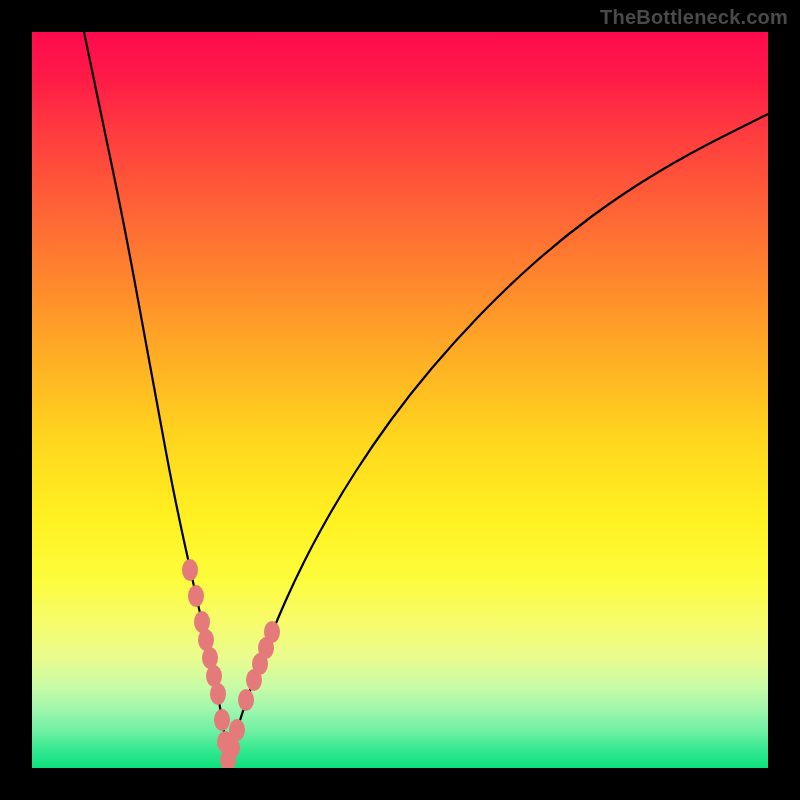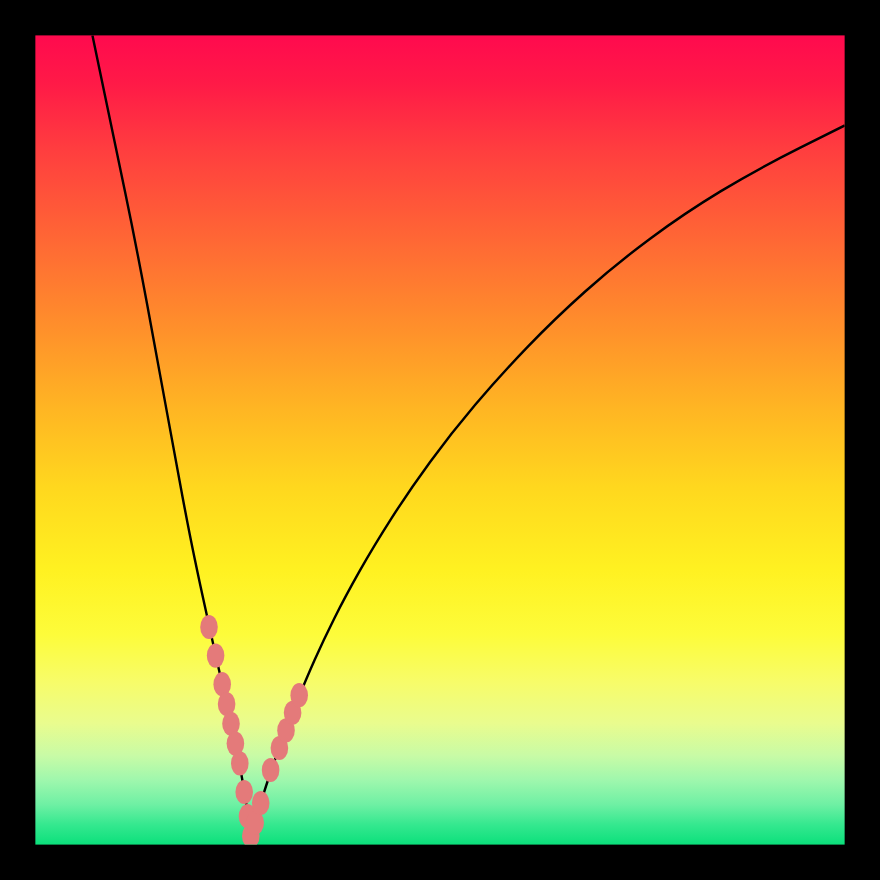--- a/index.html
+++ b/index.html
@@ -70,20 +70,21 @@
   }
   .marker {
     fill: #e47a7a;
     stroke: none;
   }
 </style>
 </head>
 <body>
 
 <div class="frame">
+  <div class="watermark">TheBottleneck.com</div>
 
   <div class="plot-area">
     <div class="gradient-bg"></div>
 
     <svg class="curves" viewBox="0 0 736 736" preserveAspectRatio="none">
       <path class="curve" d="M 52 0 Q 52 0 62 48 Q 72 96 82 144 Q 92 192 102 246 Q 112 300 120 344 Q 128 388 134 420 Q 140 452 145 476 Q 150 500 154 518 Q 158 536 161.5 552 Q 165 568 168 581 Q 171 594 173.5 605 Q 176 616 178 626 Q 180 636 182 645 Q 184 654 185.5 662 Q 187 670 188.5 678 Q 190 686 191 693 Q 192 700 193 706 Q 194 712 194.5 717 Q 195 722 195.5 726 T 196 730"></path>
       <path class="curve" d="M 196 730 Q 196 730 197 726 Q 198 722 199.5 717 Q 201 712 203 705 Q 205 698 207.5 690 Q 210 682 213 673 Q 216 664 220 653 Q 224 642 229 629 Q 234 616 240 601 Q 246 586 254 568 Q 262 550 272 530 Q 282 510 295 487 Q 308 464 324 439 Q 340 414 359 388 Q 378 362 400 336 Q 422 310 447 284 Q 472 258 500 233 Q 528 208 559 185 Q 590 162 623 142 Q 656 122 696 102 T 736 82"></path>
       <g>
           <ellipse cx="158" cy="538" rx="8" ry="11" class="marker"></ellipse>
           <ellipse cx="164" cy="564" rx="8" ry="11" class="marker"></ellipse>

